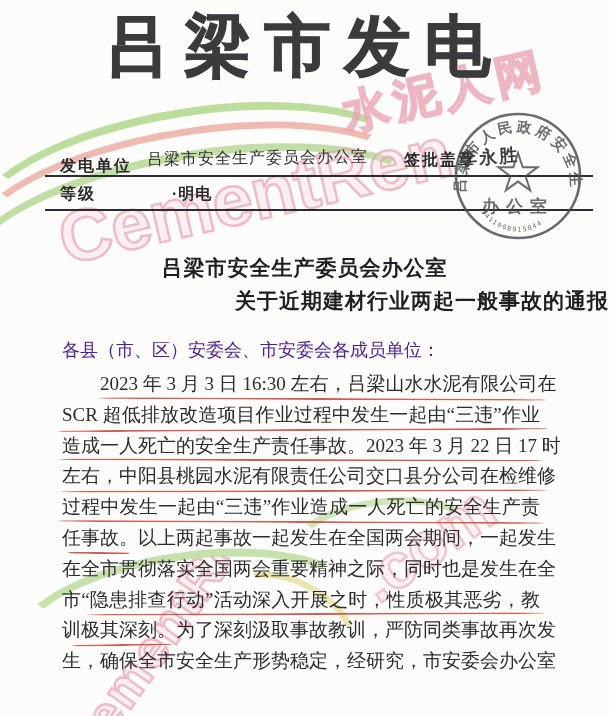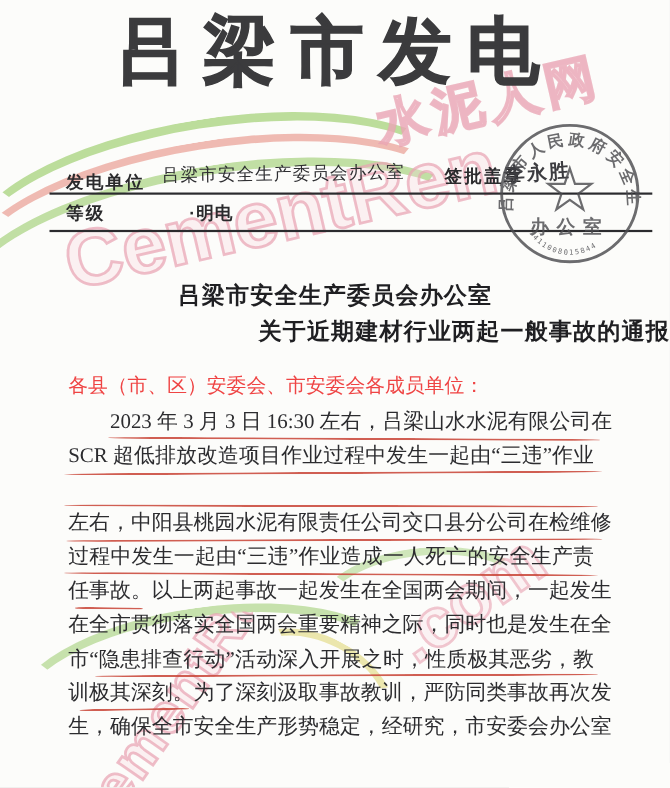--- a/index.html
+++ b/index.html
@@ -20,21 +20,21 @@
               font-weight:bold;font-size:16px;color:#2a2a2c;letter-spacing:2px;}
   .meta-value{position:absolute;z-index:2;font-size:16px;color:#2f2f32;letter-spacing:1px;}
   .hrule{position:absolute;left:45px;width:548px;height:2px;background:#2b2b2e;z-index:2;}
   .signature{position:absolute;z-index:2;font-family:"DejaVu Sans",sans-serif;font-weight:600;
              font-size:18px;color:#3c3c40;transform:rotate(-4deg);letter-spacing:2px;}
   
   #seal{position:absolute;left:451px;top:109px;z-index:4;opacity:0.82;}
   
   .doc-title{position:absolute;left:0;width:100%;text-align:center;z-index:2;
              font-size:21px;font-weight:bold;color:#1f1f22;letter-spacing:1px;}
-  .salutation{position:absolute;left:62px;top:338px;z-index:2;font-size:18px;color:#ef4444;}
+  .salutation{position:absolute;left:62px;top:338px;z-index:2;font-size:18px;color:#4c1d95;}
   #body-lines{position:absolute;left:62px;top:369px;width:478px;z-index:2;}
   .bline{position:relative;height:30.8px;line-height:30.8px;font-size:19px;color:#2c2c2f;
          text-align:justify;text-align-last:justify;white-space:nowrap;}
   .bline.indent{padding-left:38px;}
   .ul{position:absolute;bottom:0px;height:0;border-bottom:2px solid rgba(201,72,58,0.88);
       border-radius:40%/100%;}
 </style>
 </head>
 <body>
 
@@ -90,20 +90,21 @@
   <div id="body-lines">
     <div class="bline indent">
       <span>2023 年 3 月 3 日 16:30 左右，吕梁山水水泥有限公司在</span>
       <i class="ul" style="left:36px;right:-6px;transform:rotate(.25deg);"></i>
     </div>
     <div class="bline">
       <span>SCR 超低排放改造项目作业过程中发生一起由“三违”作业</span>
       <i class="ul" style="left:-4px;right:-8px;transform:rotate(-.3deg);"></i>
     </div>
     <div class="bline">
+      <span>造成一人死亡的安全生产责任事故。2023 年 3 月 22 日 17 时</span>
       <i class="ul" style="left:-4px;right:-4px;transform:rotate(.15deg);"></i>
     </div>
     <div class="bline">
       <span>左右，中阳县桃园水泥有限责任公司交口县分公司在检维修</span>
       <i class="ul" style="left:-2px;right:-8px;transform:rotate(-.2deg);"></i>
     </div>
     <div class="bline">
       <span>过程中发生一起由“三违”作业造成一人死亡的安全生产责</span>
       <i class="ul" style="left:-4px;right:-4px;transform:rotate(.25deg);"></i>
     </div>

